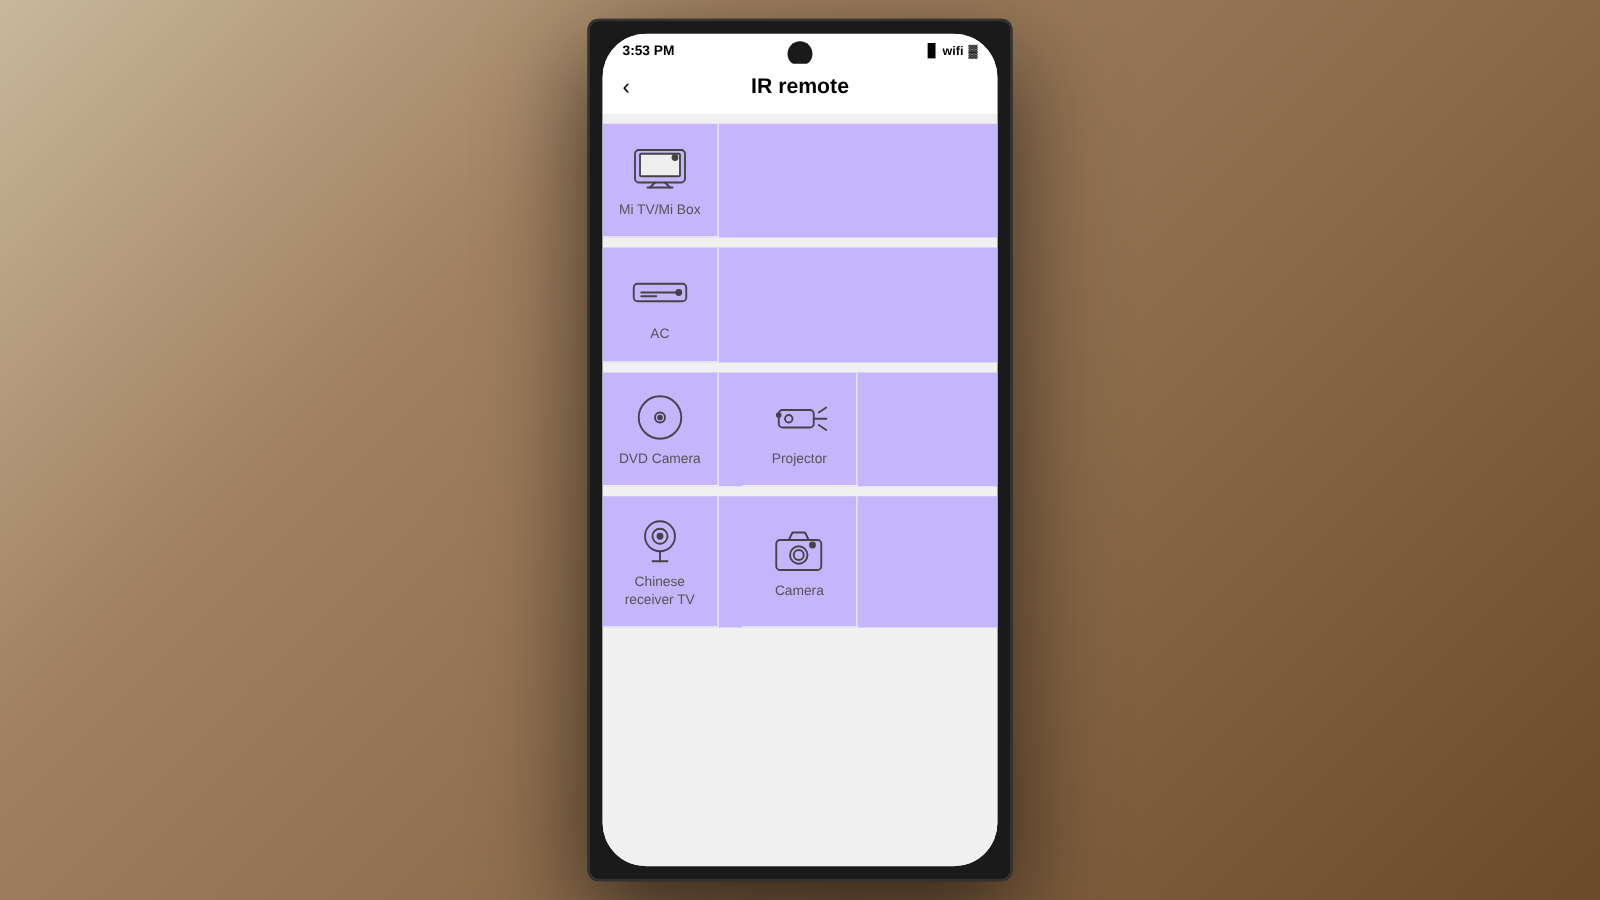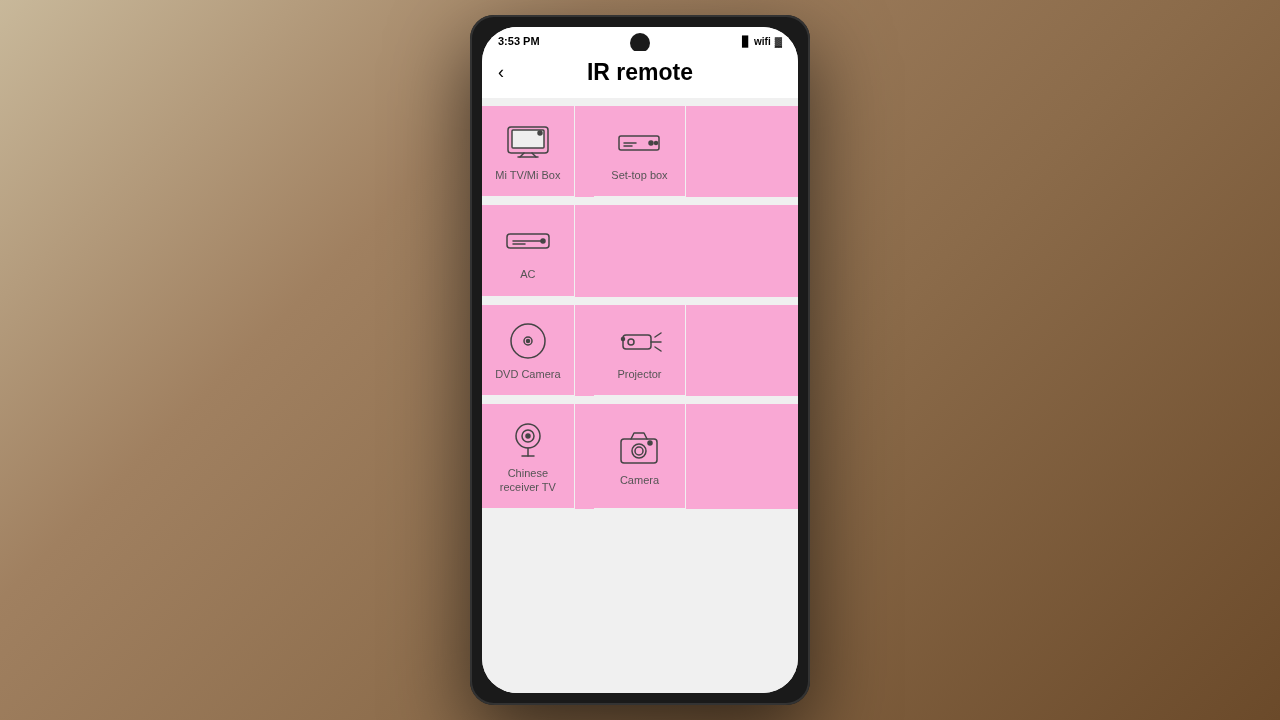--- a/index.html
+++ b/index.html
@@ -27,21 +27,21 @@
       z-index: 10;
       display: flex;
       align-items: center;
       justify-content: center;
     }
 
     .phone {
       width: 340px;
       height: 690px;
       background: #1a1a1a;
-      border-radius: 24px;
+      border-radius: 9px;
       padding: 12px;
       box-shadow: 0 30px 80px rgba(0,0,0,0.6), inset 0 0 0 2px #333;
       position: relative;
     }
 
     .phone-screen {
       width: 100%;
       height: 100%;
       background: #f5f5f5;
       border-radius: 35px;
@@ -97,34 +97,34 @@
 
     .back-arrow {
       position: absolute;
       left: 16px;
       font-size: 18px;
       color: #000;
       cursor: pointer;
     }
 
     .nav-title {
-      font-size: 23px;
+      font-size: 17px;
       font-weight: 600;
       color: #000;
     }
 
     .content-area {
       flex: 1;
       background: #f0f0f0;
       overflow-y: auto;
       padding: 8px 0;
     }
 
     .grid-section {
-      background: #f9a8d4;
+      background: #c4b5fd;
       margin: 0 0 8px 0;
       display: grid;
       grid-template-columns: 1fr 1fr 1fr;
       gap: 19px;
     }
 
     .grid-item {
       display: flex;
       flex-direction: column;
       align-items: center;
@@ -199,32 +199,20 @@
                 <line x1="20" y1="28" x2="16" y2="32"></line>
                 <line x1="28" y1="28" x2="32" y2="32"></line>
                 <line x1="14" y1="32" x2="34" y2="32"></line>
                 <circle cx="36" cy="8" r="2" fill="#444"></circle>
               </svg>
             </div>
             <span class="item-label">Mi TV/Mi Box</span>
           </div>
 
 
-          <div class="grid-item">
-            <div class="icon-area">
-              <svg width="46" height="28" viewBox="0 0 46 28">
-                <rect x="3" y="8" width="40" height="14" rx="2"></rect>
-                <line x1="8" y1="15" x2="20" y2="15"></line>
-                <line x1="8" y1="18" x2="16" y2="18"></line>
-                <circle cx="35" cy="15" r="2" fill="#444"></circle>
-                <circle cx="40" cy="15" r="1.5" fill="#444"></circle>
-              </svg>
-            </div>
-            <span class="item-label">Set-top box</span>
-          </div>
         </div>
 
         <div class="grid-section">
           <div class="grid-item">
             <div class="icon-area">
               <svg width="46" height="22" viewBox="0 0 46 22">
                 <rect x="2" y="4" width="42" height="14" rx="3"></rect>
                 <line x1="8" y1="11" x2="38" y2="11"></line>
                 <line x1="8" y1="14" x2="20" y2="14"></line>
                 <circle cx="38" cy="11" r="2" fill="#444"></circle>

